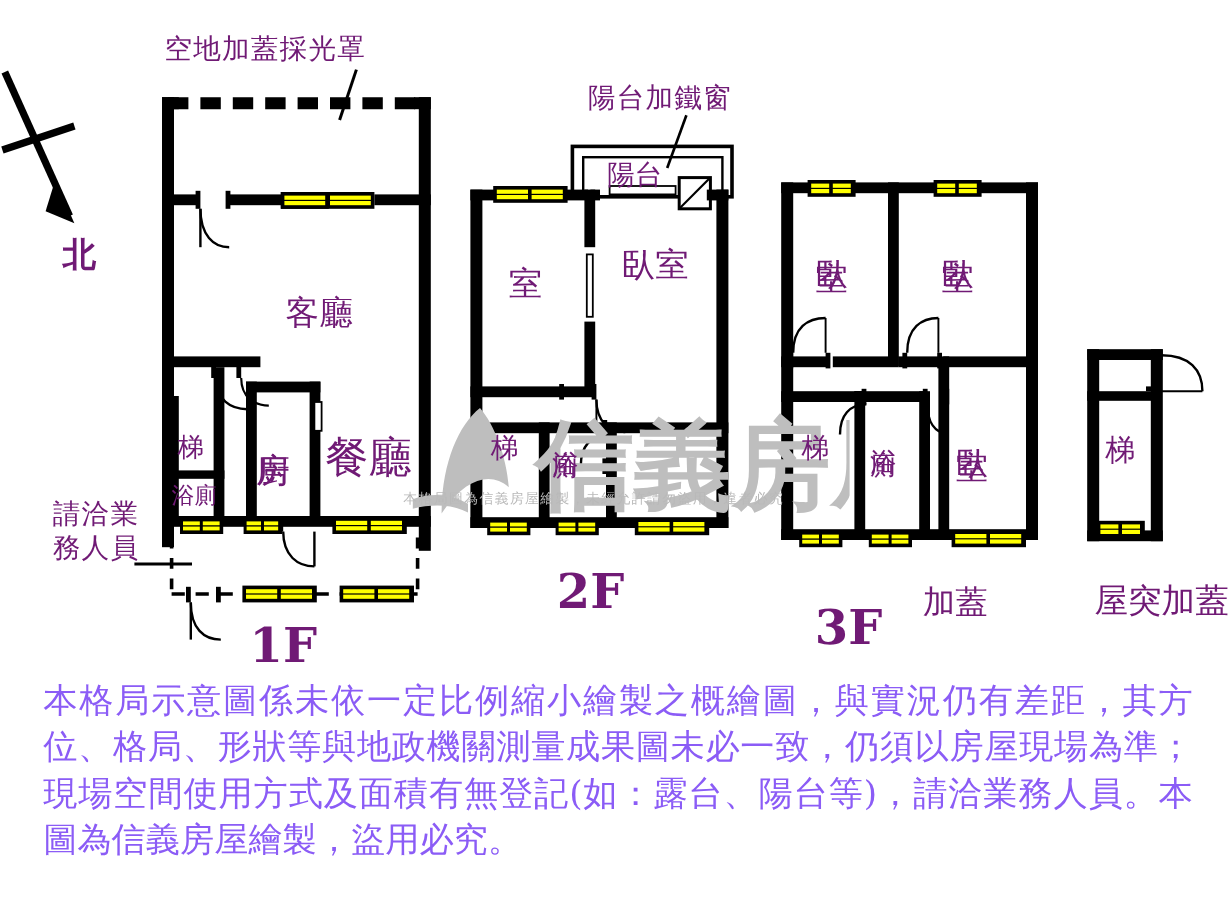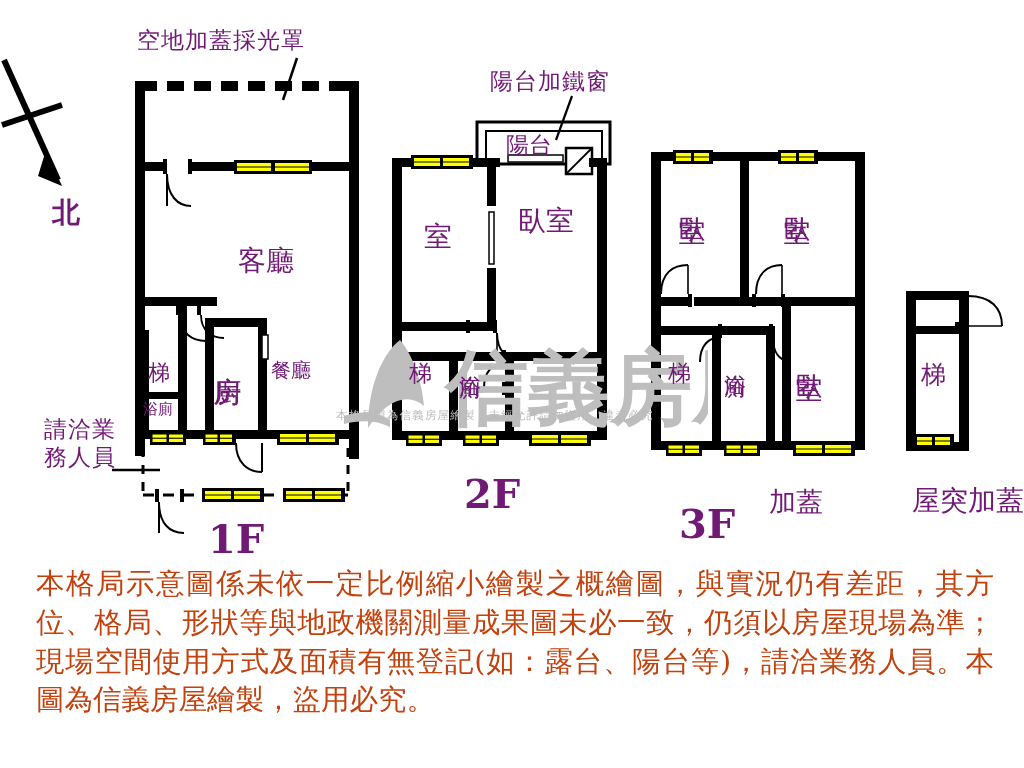--- a/index.html
+++ b/index.html
@@ -18,21 +18,21 @@
   .roomlabel.vert{writing-mode:vertical-rl;text-orientation:upright;line-height:1.0;}
   .floorlabel{font-family:"DejaVu Serif","Liberation Serif",serif;font-weight:700;}
   .floornum{font-size:40px;}
   .floorsuffix{font-size:27px;font-weight:400;margin-left:36px;}
   .northlabel{font-size:28px;font-weight:700;}
   
   #disclaimer{
     position:absolute;left:36px;top:565px;width:958px;
     font-size:28.5px;line-height:1.36;
     font-family:"DejaVu Serif","Liberation Serif",serif;
-    color:#c2410c;letter-spacing:0px;
+    color:#8b5cf6;letter-spacing:0px;
     text-align:justify;
   }
   
   #wm{position:absolute;left:338px;top:332px;width:370px;height:105px;pointer-events:none;}
   #wm-sub{
     position:absolute;left:336px;top:408px;width:372px;
     font-size:11.5px;color:#b9b9b9;letter-spacing:1.2px;
     font-family:Liberation Serif, serif;
     white-space:nowrap;
   }
@@ -353,23 +353,23 @@
 </svg>
 <div id="wm-sub">本格局圖為信義房屋繪製，未經允許請勿盜用，違者必究</div>
 
 <div class="txt northlabel" style="left:52px;top:194px;">北</div>
 
 <div class="txt callout" style="left:137px;top:25px;">空地加蓋採光罩</div>
 <div class="txt callout" style="left:478px;top:66px;margin-left:12px;">陽台加鐵窗</div>
 <div class="txt callout" style="left:44px;top:415px;width:92px;line-height:1.22;white-space:normal;text-align:left;">請洽業務人員</div>
 
 <div class="txt roomlabel" style="left:238px;top:202px;font-size:28px;margin-top:40px;">客廳</div>
-<div class="txt roomlabel" style="left:271px;top:357px;font-size:20px;">餐廳</div>
+<div class="txt roomlabel" style="left:271px;top:357px;font-size:36px;">餐廳</div>
 <div class="txt roomlabel vert" style="left:213px;top:354px;font-size:28px;">廚房</div>
-<div class="txt roomlabel" style="left:143px;top:400px;font-size:15px;">浴廁</div>
+<div class="txt roomlabel" style="left:143px;top:400px;font-size:19px;">浴廁</div>
 <div class="txt roomlabel" style="left:148px;top:358px;font-size:22px;">梯</div>
 
 <div class="txt roomlabel" style="left:506px;top:130px;font-size:23px;">陽台</div>
 <div class="txt roomlabel" style="left:424px;top:218px;font-size:28px;">室</div>
 <div class="txt roomlabel" style="left:518px;top:202px;font-size:28px;">臥室</div>
 <div class="txt roomlabel" style="left:409px;top:358px;font-size:23px;">梯</div>
 <div class="txt roomlabel vert" style="left:459px;top:358px;font-size:22px;">浴廁</div>
 
 <div class="txt roomlabel vert" style="left:679px;top:196px;font-size:27px;">臥室</div>
 <div class="txt roomlabel vert" style="left:784px;top:196px;font-size:27px;">臥室</div>

